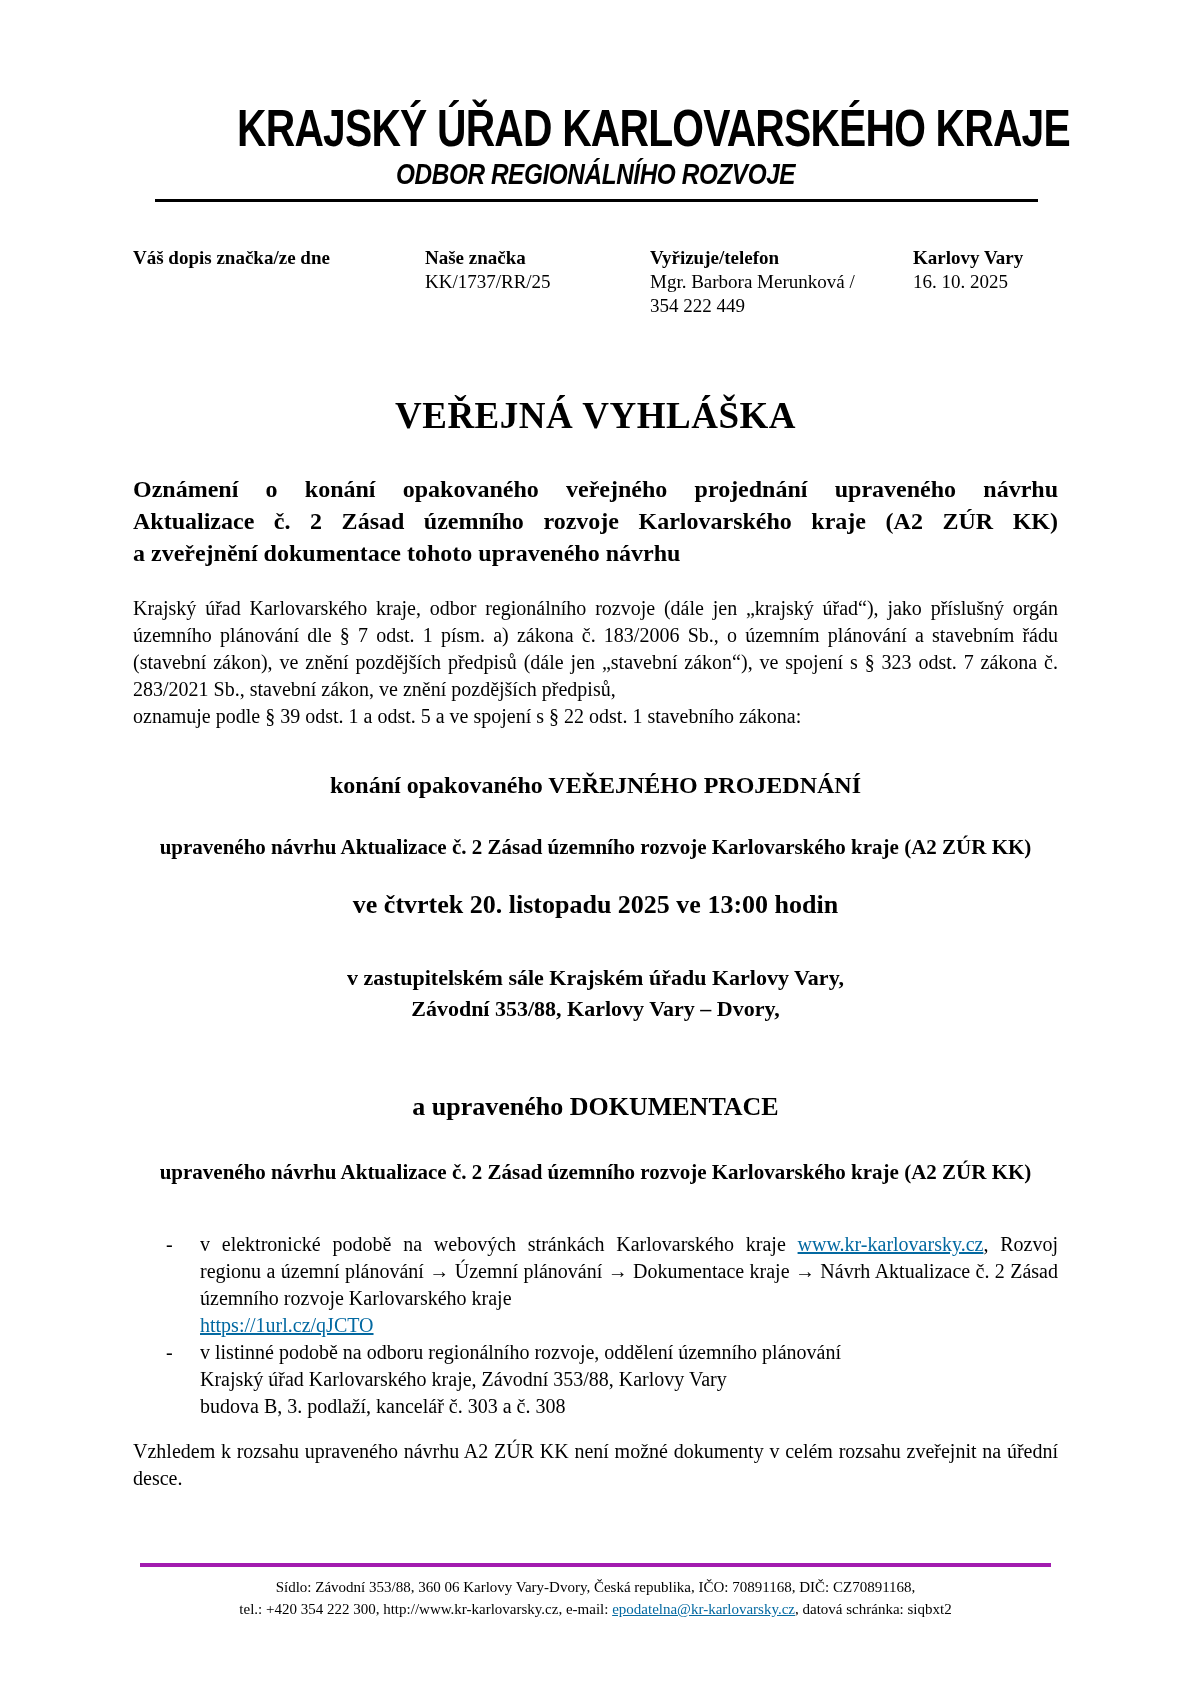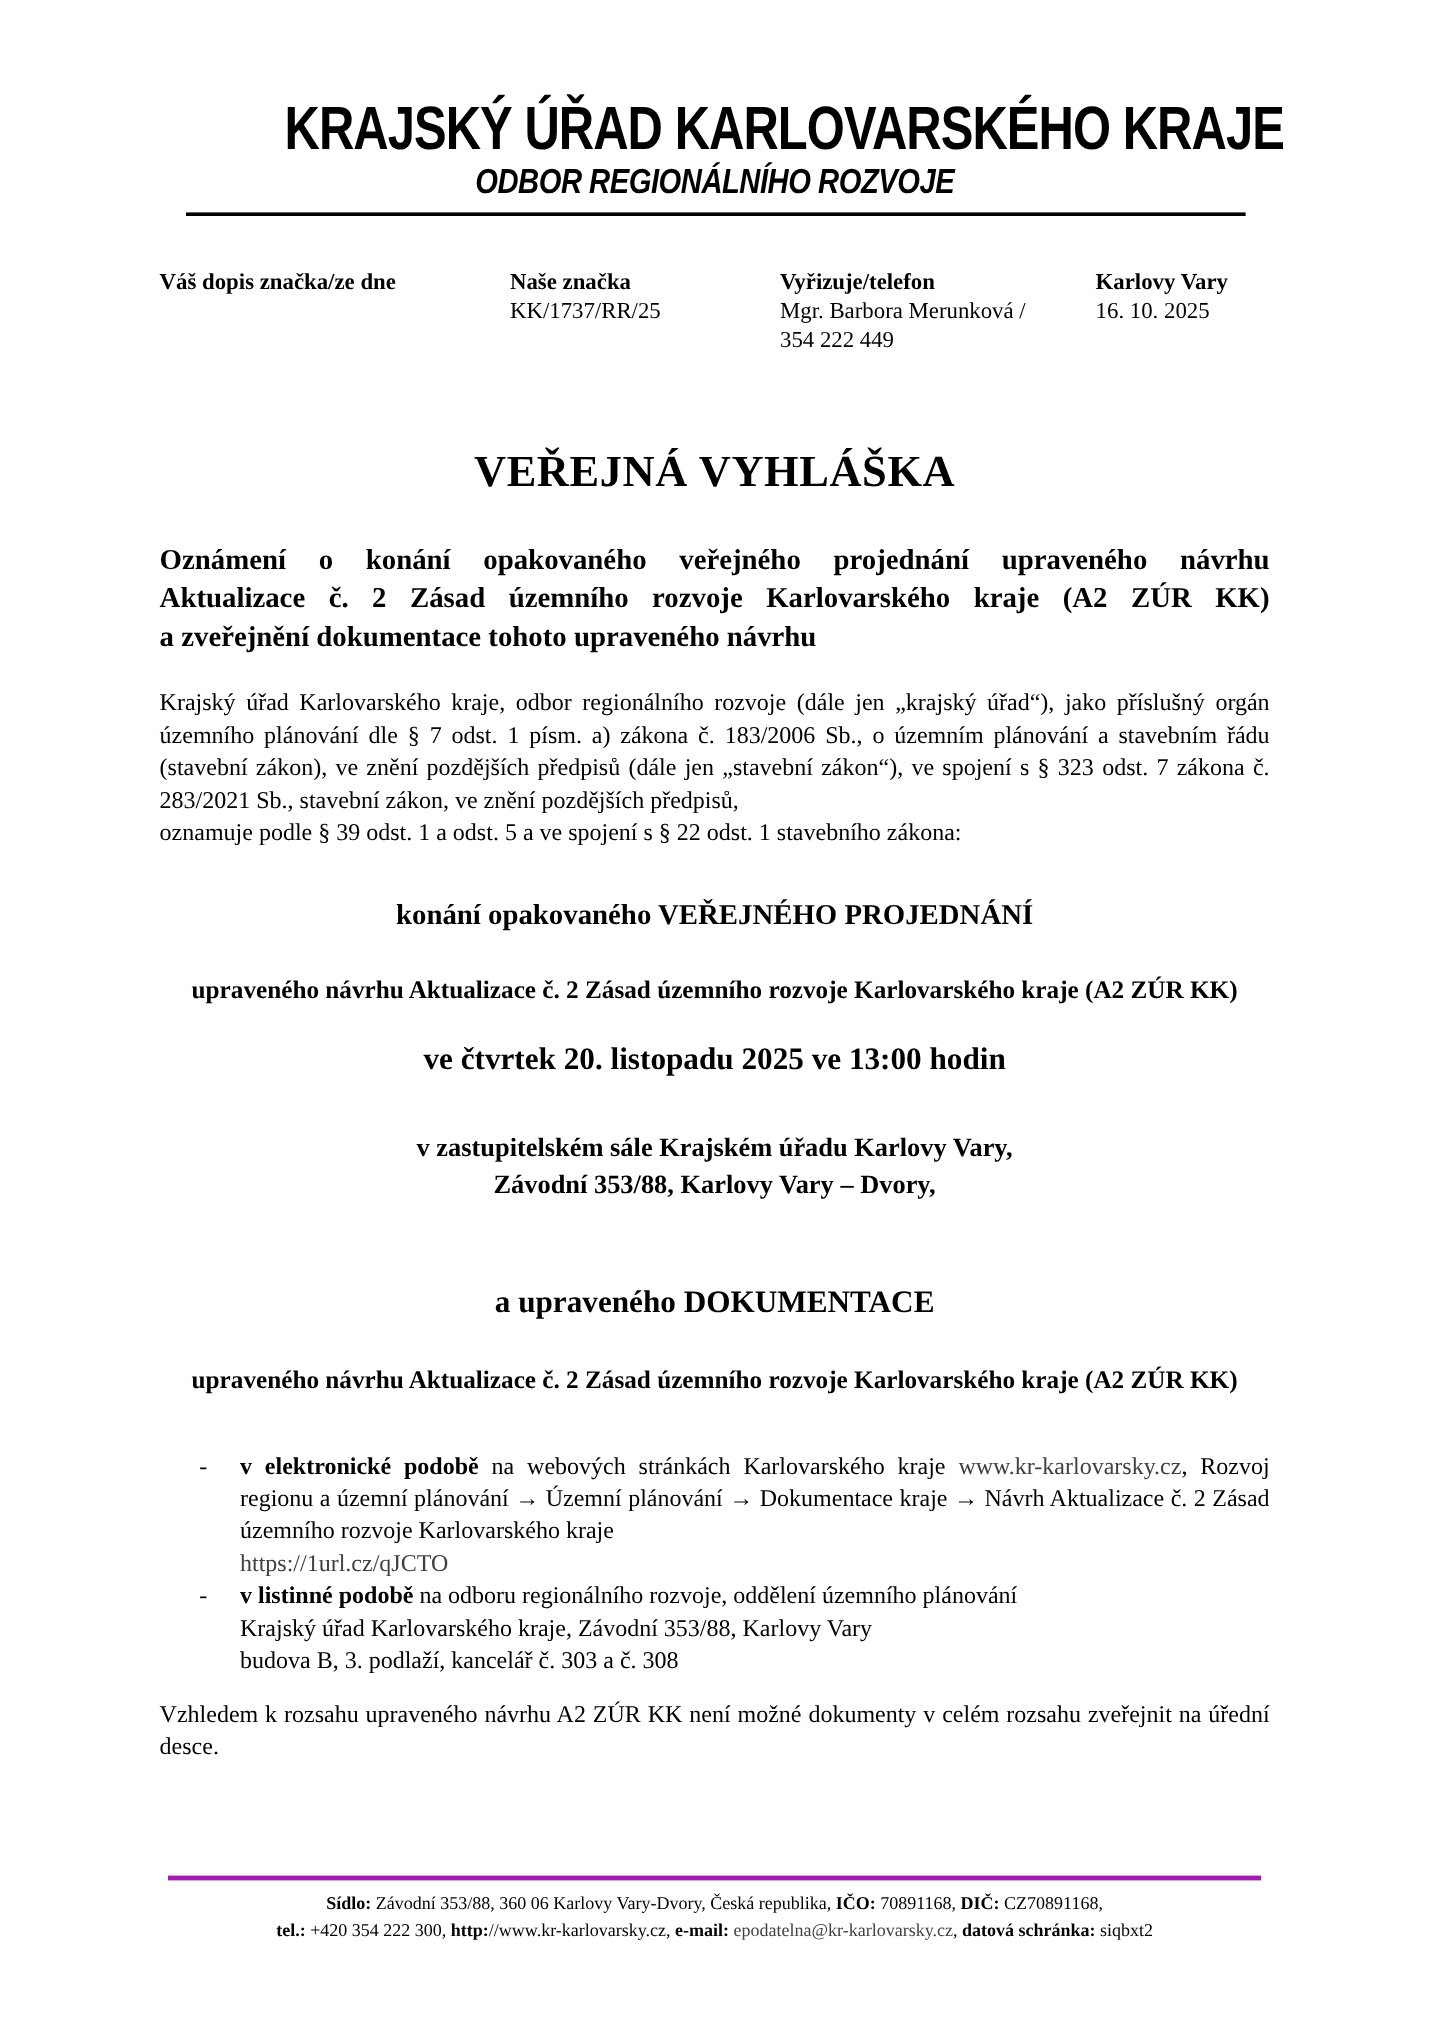--- a/index.html
+++ b/index.html
@@ -6,21 +6,21 @@
   html,body { background:#ffffff; }
   body {
     width:1191px; height:1684px;
     font-family:"Liberation Serif","DejaVu Serif",serif;
     color:#000;
   }
   .page { position:relative; width:1191px; height:1684px; overflow:hidden; }
   .content { padding:0 133px; }
 
   
-  .letterhead { padding-top:80px; text-align:center; }
+  .letterhead { padding-top:102px; text-align:center; }
   .lh-title {
     display:inline-block; white-space:nowrap;
     font-family:"Liberation Sans","DejaVu Sans",sans-serif;
     font-weight:bold; font-size:51px; line-height:1.05;
     transform:scaleX(0.80); transform-origin:50% 50%;
     letter-spacing:-1px;
   }
   .lh-sub-wrap { text-align:center; margin-top:3px; }
   .lh-sub {
     display:inline-block; white-space:nowrap;
@@ -60,26 +60,26 @@
   .venue span { display:block; }
   .pub  { margin-top:68px; font-size:26px; }
   .c2b  { margin-top:38px; font-size:21px; }
 
   
   .bullets { list-style:none; margin-top:46px; font-size:20px; line-height:27px; }
   .bullets li { position:relative; padding-left:67px; }
   .bullets .marker { position:absolute; left:33px; top:0; }
   .bullet-body { text-align:justify; }
   .bullet-body.left { text-align:left; }
-  .bold { font-weight:bold; }
+  .bold { font-weight:normal; }
 
   .closing { margin-top:18px; font-size:20px; line-height:27px; text-align:justify; }
 
   
-  .link { color:#404040; cursor:pointer; }
+  .link { color:#0369a1; text-decoration:underline; cursor:pointer; }
 
   
   .page-footer {
     position:absolute; left:140px; right:140px; top:1563px;
     border-top:4px solid #a21caf;
     padding-top:9px;
     text-align:center; font-size:15px; line-height:22px;
   }
 </style>
 </head>

